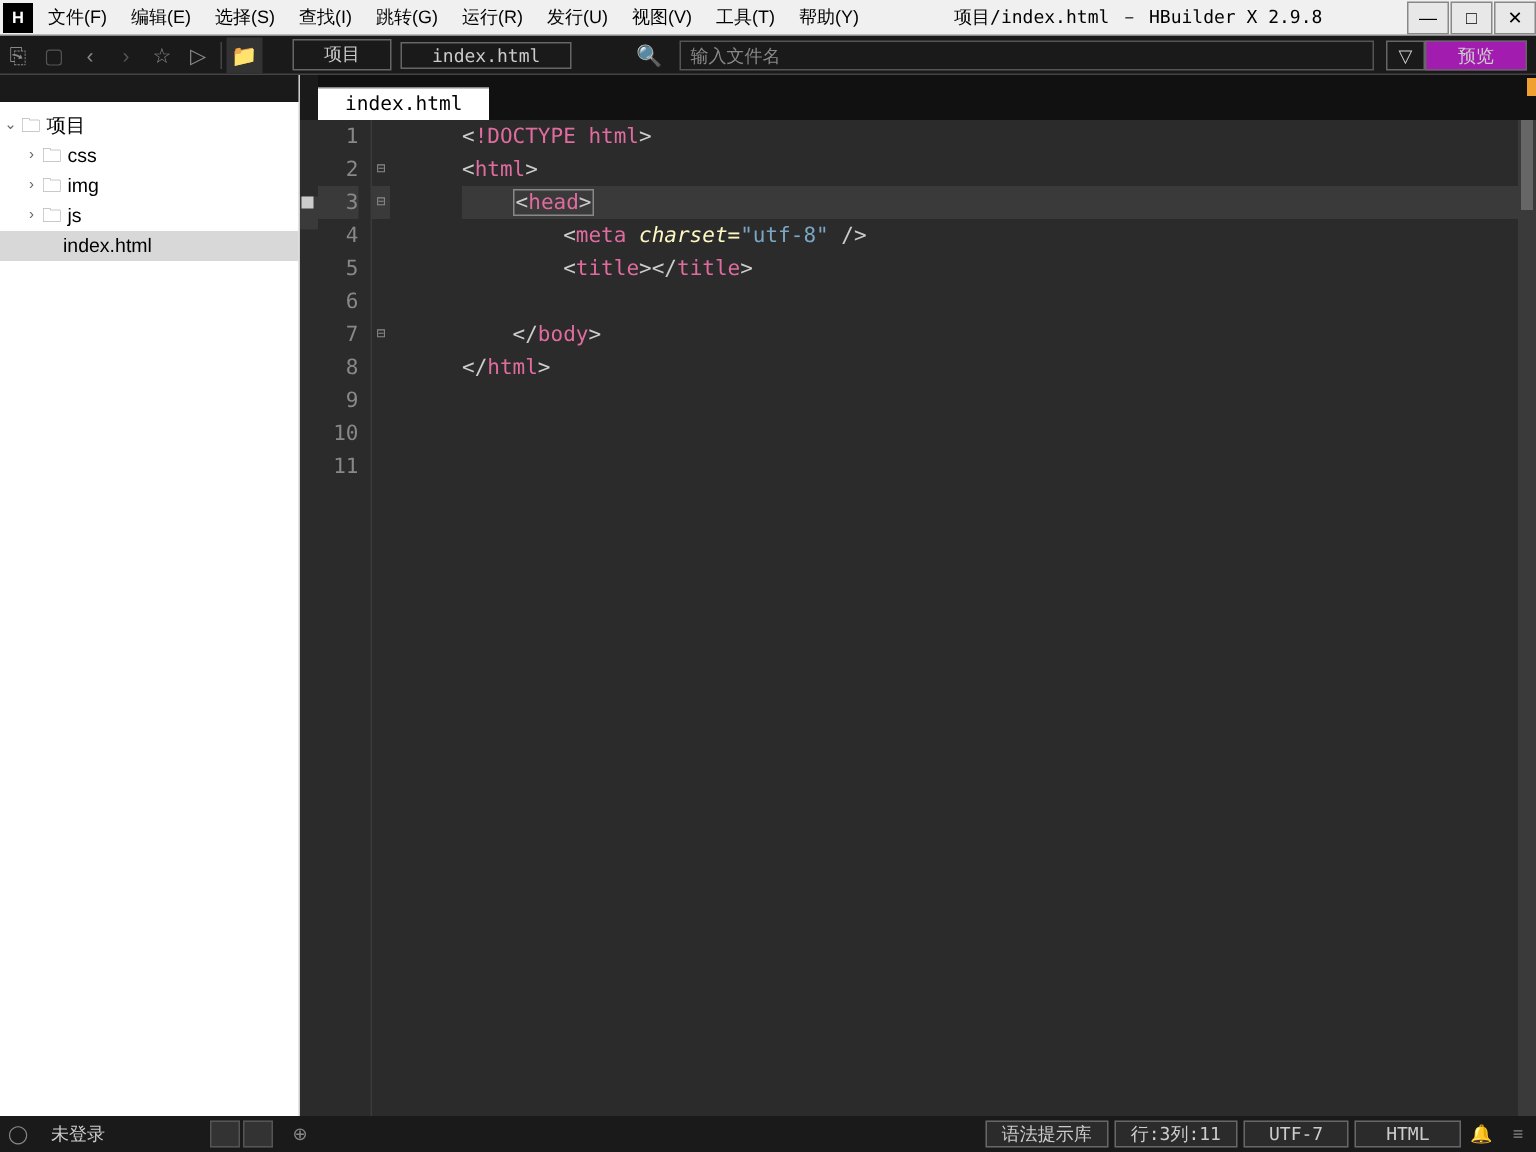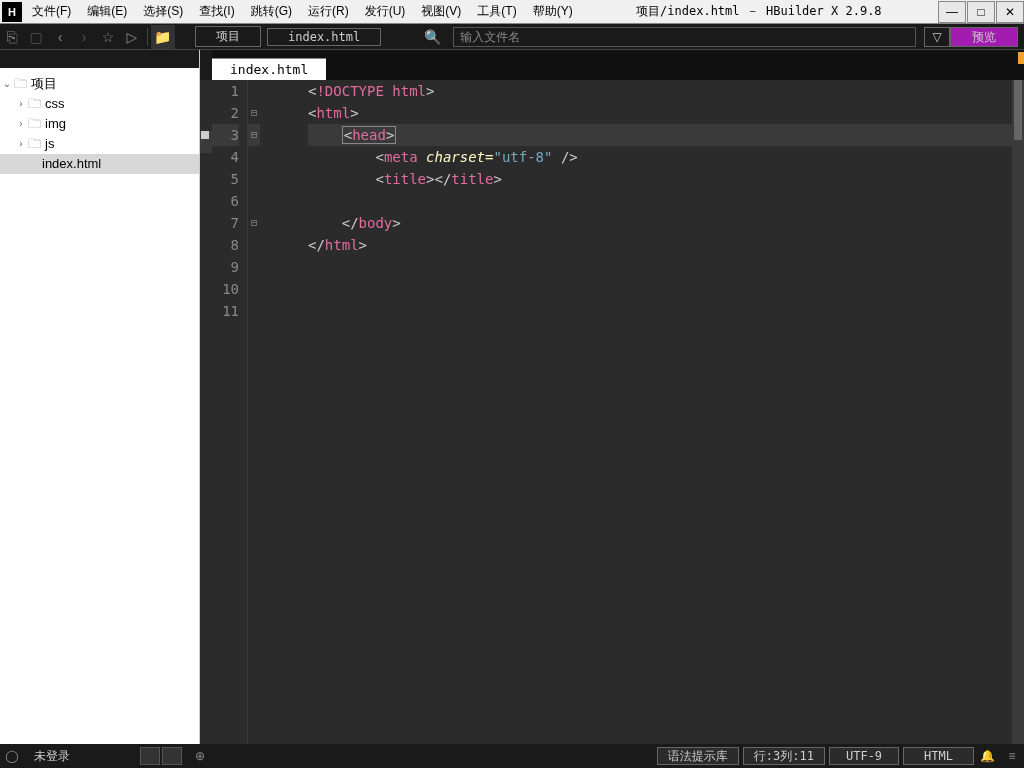--- a/index.html
+++ b/index.html
@@ -207,17 +207,17 @@
 <div class="statusbar">
   <div class="sb-icon">◯</div>
   <div class="sb-item">未登录</div>
   <div style="width:60px"></div>
   <div class="sb-icon" style="background:#333;border:1px solid #555;width:20px;height:18px"></div>
   <div class="sb-icon" style="background:#333;border:1px solid #555;width:20px;height:18px;margin-left:2px"></div>
   <div class="sb-icon" style="margin-left:6px">⊕</div>
   <div class="sb-flex"></div>
   <div class="sb-box">语法提示库</div>
   <div class="sb-box">行:3列:11</div>
-  <div class="sb-box" style="padding:0 16px">UTF-9</div>
+  <div class="sb-box" style="padding:0 16px">UTF-7</div>
   <div class="sb-box" style="padding:0 20px">HTML</div>
   <div class="sb-icon">🔔</div>
   <div class="sb-icon">≡</div>
 </div>
 
 </body></html>

